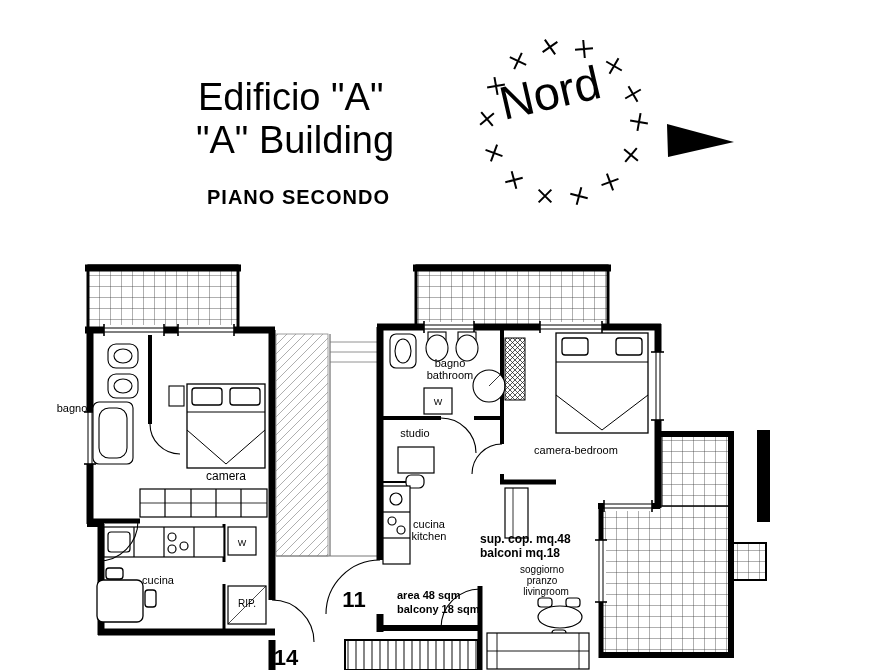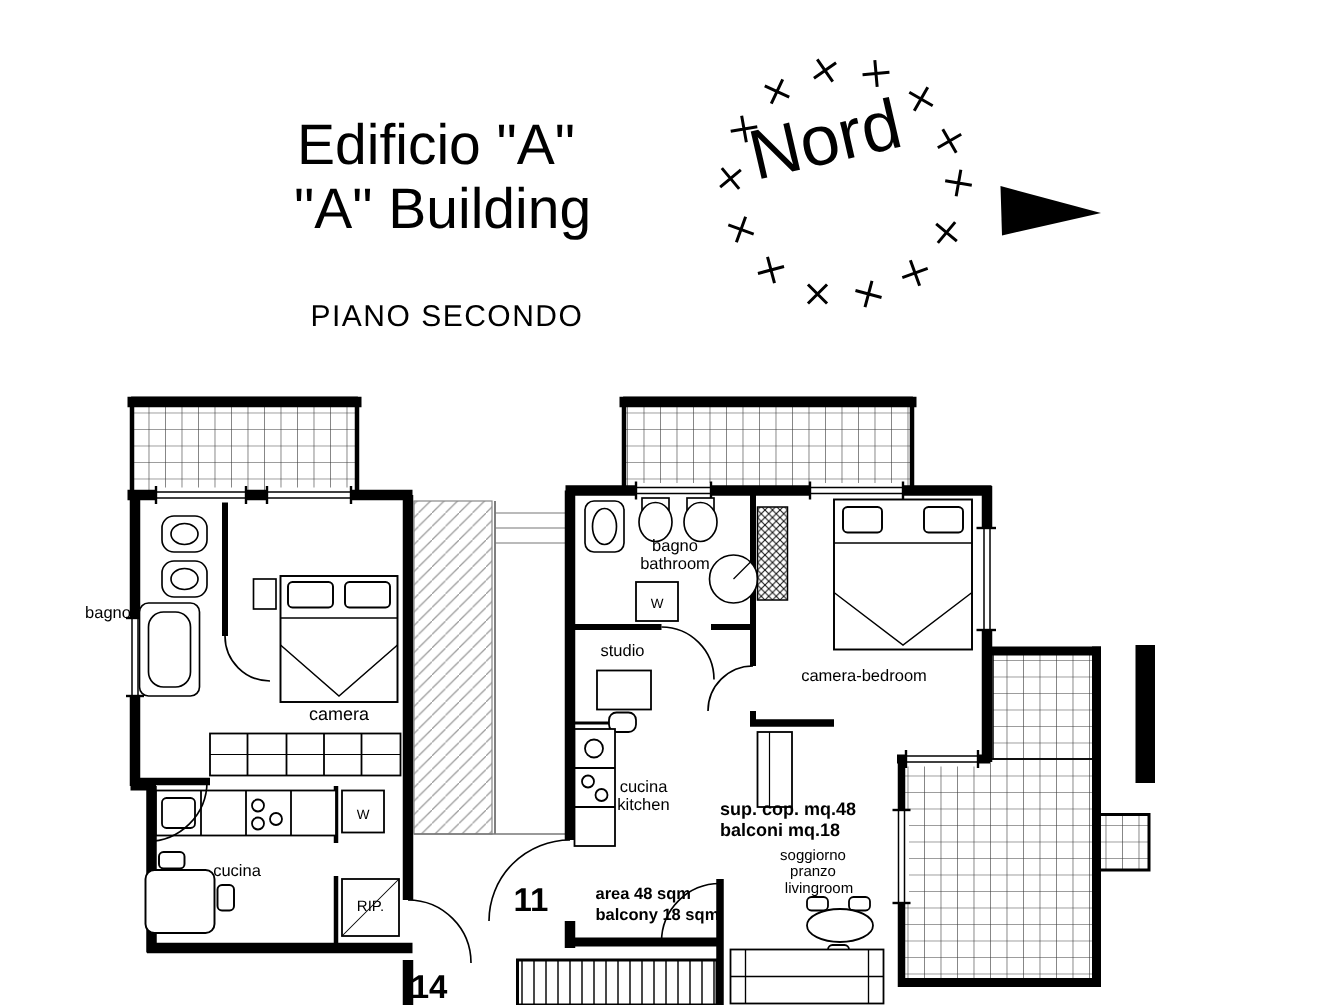--- a/index.html
+++ b/index.html
@@ -3,21 +3,21 @@
 <meta charset="utf-8">
 <style>
   html,body{margin:0;padding:0;background:#fff;}
   .canvas{
     position:relative;width:893px;height:670px;background:#ffffff;
     font-family:"Liberation Sans",sans-serif;color:#000;overflow:hidden;
   }
   .title{position:absolute;font-size:38px;font-weight:400;white-space:nowrap;}
   .title.it{left:198px;top:76px;}
   .title.en{left:196px;top:119px;}
-  .floor{position:absolute;left:207px;top:186px;font-size:20px;font-weight:400;letter-spacing:1px;white-space:nowrap;margin-top:14px;}
+  .floor{position:absolute;left:207px;top:186px;font-size:20px;font-weight:700;letter-spacing:1px;white-space:nowrap;}
   svg{position:absolute;left:0;top:0;}
   svg text{font-family:"Liberation Sans",sans-serif;}
 </style>
 </head>
 <body>
 
 <div class="canvas">
 
   <div class="title it">Edificio "A"</div>
   <div class="title en">"A" Building</div>

